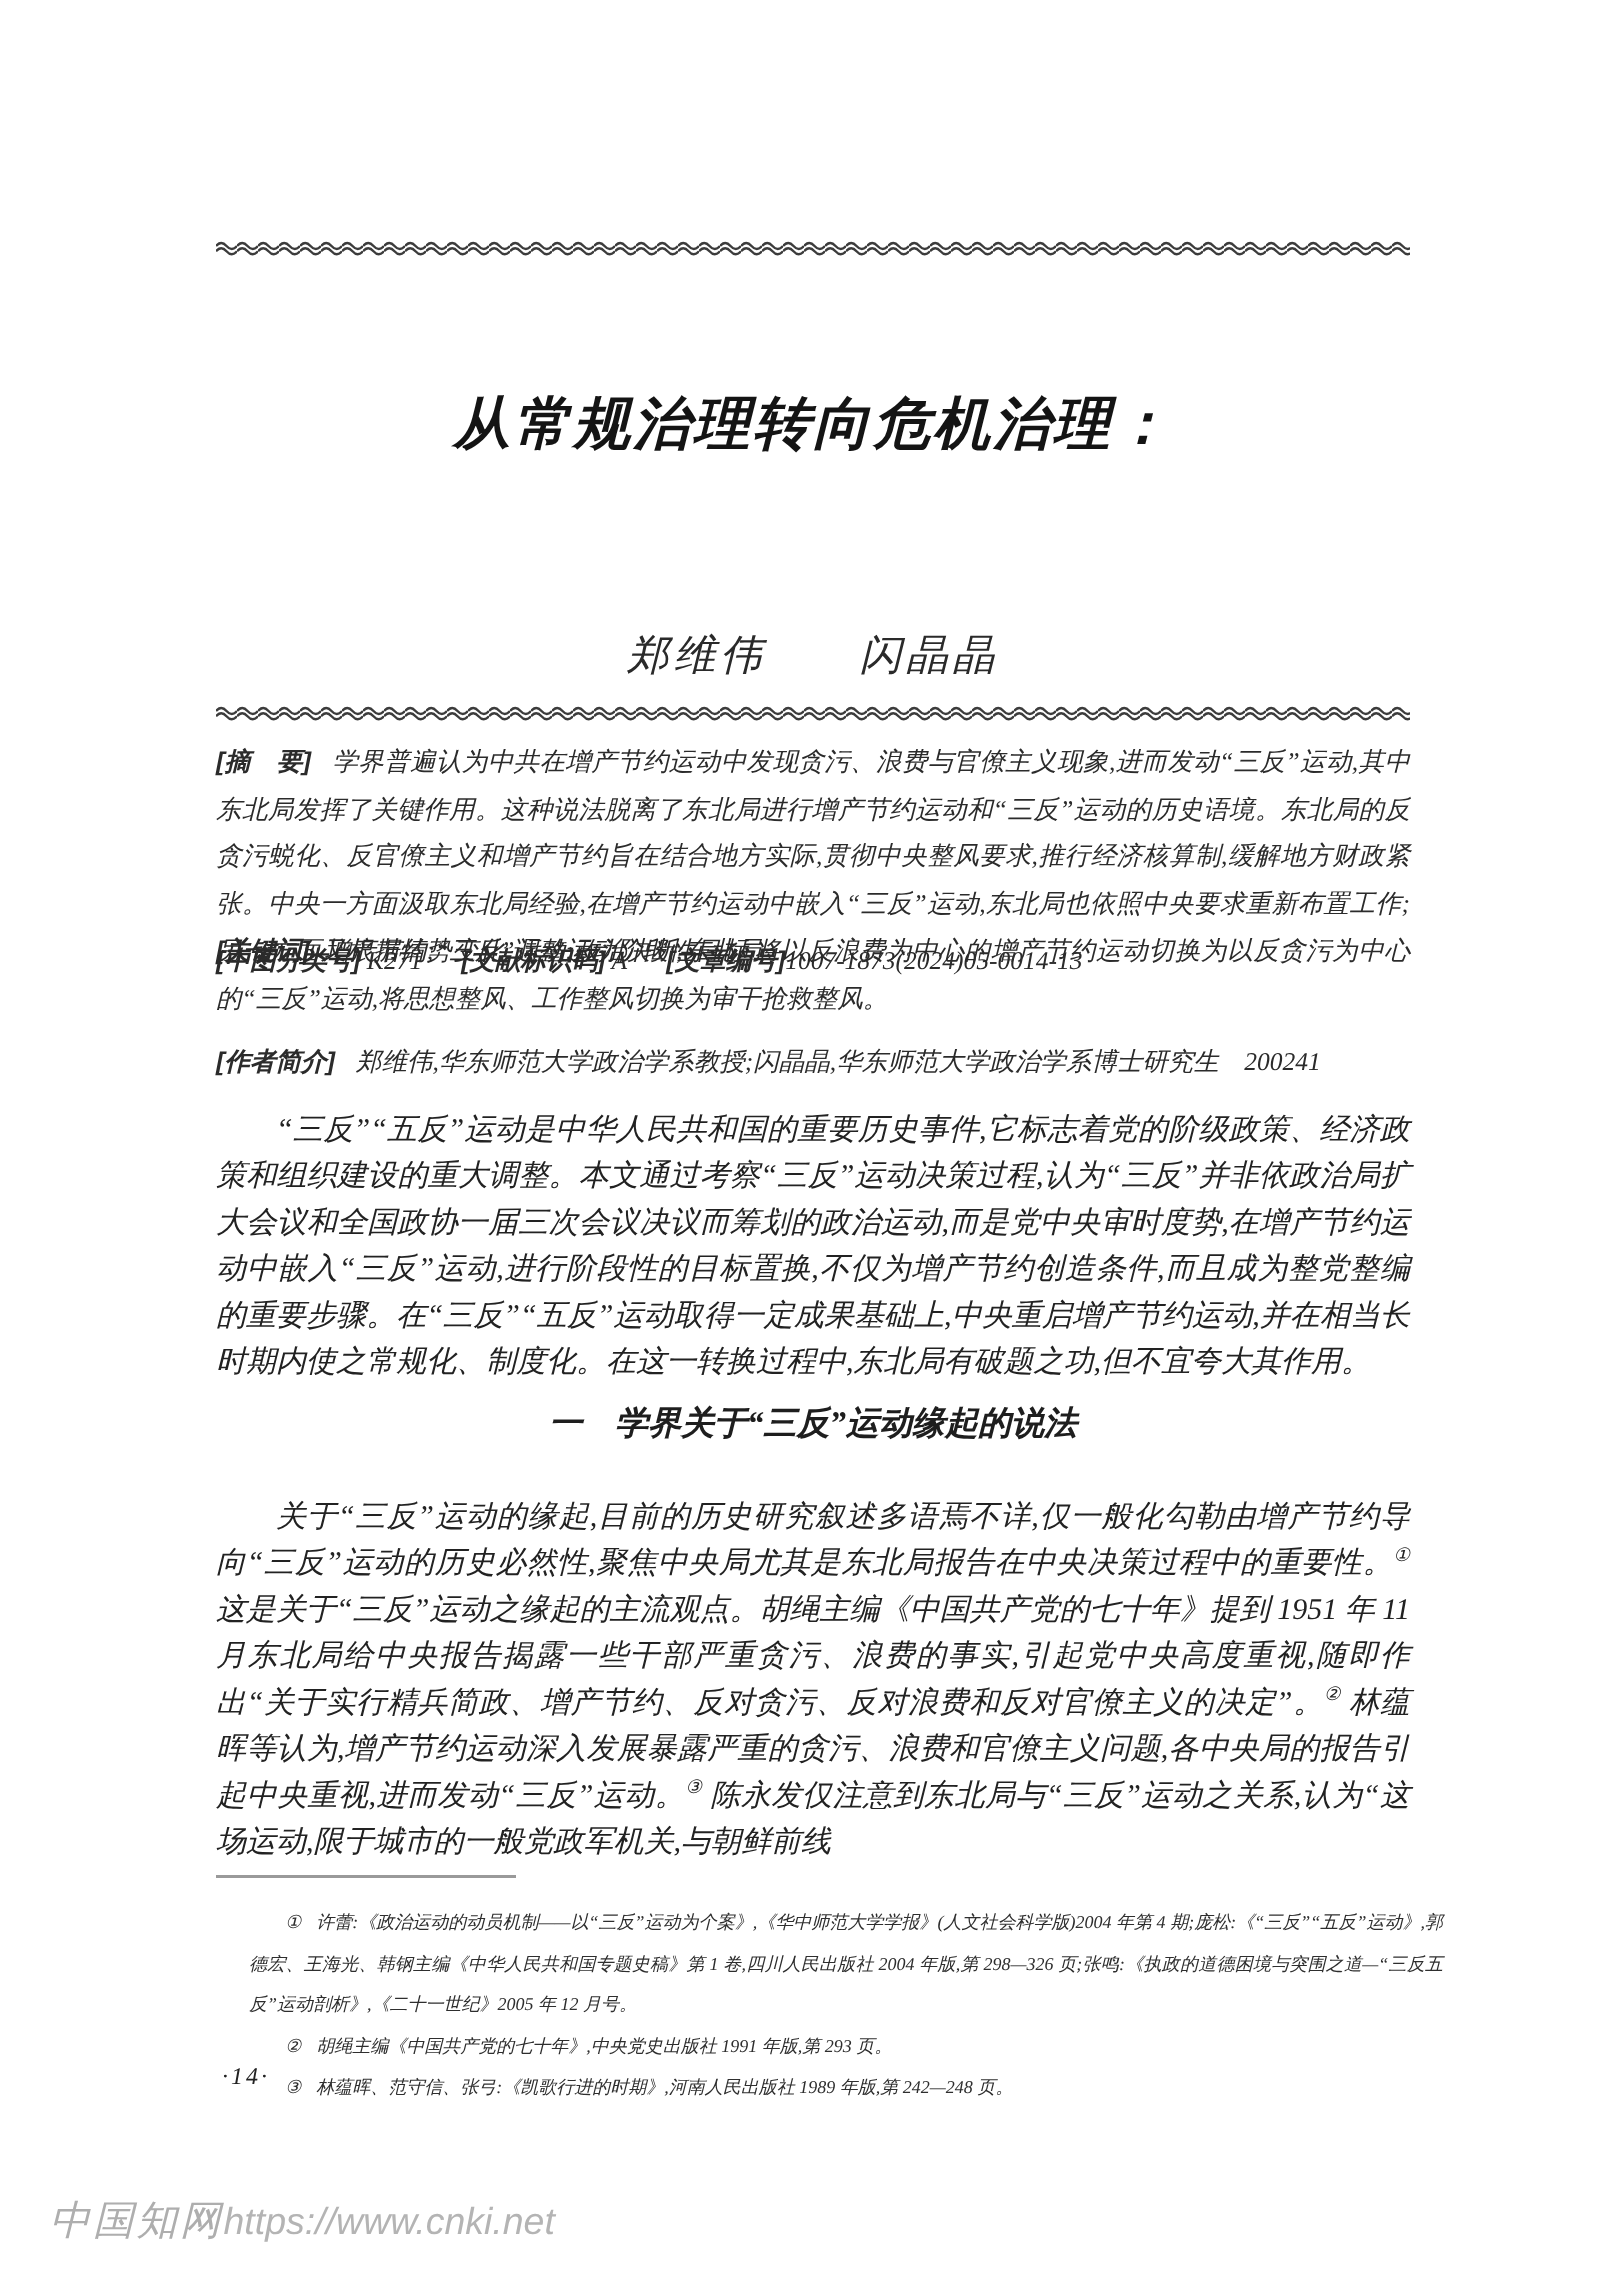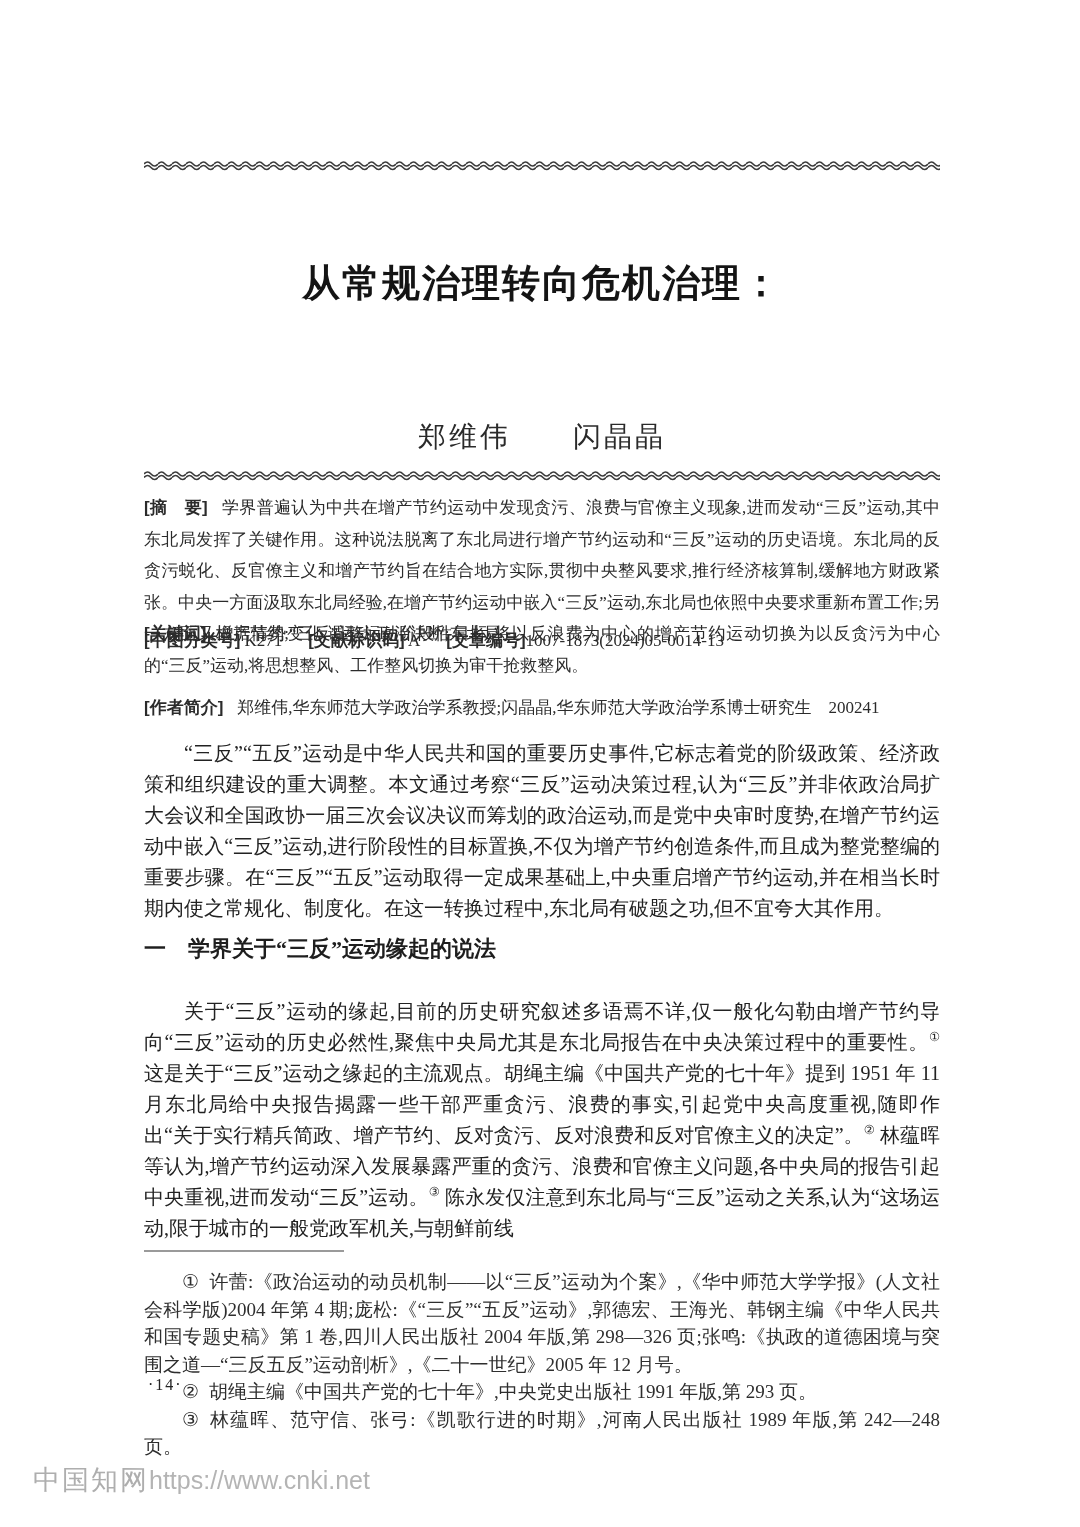--- a/index.html
+++ b/index.html
@@ -6,20 +6,21 @@
   html, body { background: #e9e9e9; }
   .page {
     position: relative;
     width: 1080px;
     height: 1527px;
     margin: 0 auto;
     background: #ffffff;
     overflow: hidden;
     font-family: "Liberation Serif", "DejaVu Serif", serif;
     color: #262626;
+    font-style: italic;
   }
   .content-block { position: absolute; left: 144px; width: 796px; }
 
   .wave { position: absolute; left: 144px; width: 796px; height: 12px; }
 
   .article-title {
     top: 252px;
     text-align: center;
     font-size: 38px;
     font-weight: bold;
@@ -57,42 +58,43 @@
   .body-para {
     font-size: 20px;
     line-height: 31px;
     text-align: justify;
     text-indent: 2em;
     color: #222222;
   }
   .para1 { top: 738px; }
   .section-heading {
     top: 934px;
-    text-align: left;
+    text-align: center;
     font-size: 22px;
     font-weight: bold;
     color: #1e1e1e;
   }
   .para2 { top: 996px; }
   sup.fnref { font-size: 0.62em; vertical-align: super; line-height: 0; }
 
   .fn-divider {
     position: absolute;
     left: 144px;
     top: 1250px;
     width: 200px;
     height: 0;
     border-top: 2px solid #9a9a9a;
   }
   .footnotes {
     top: 1268px;
-    font-size: 19px;
+    font-size: 12px;
     line-height: 27.5px;
     text-align: justify;
     color: #2e2e2e;
+    margin-left: 22px;
   }
   .footnote { text-indent: 2em; }
   .footnote .fn-marker { margin-right: 10px; }
 
   .page-number {
     position: absolute;
     left: 148px;
     top: 1376px;
     font-size: 16px;
     color: #222222;

